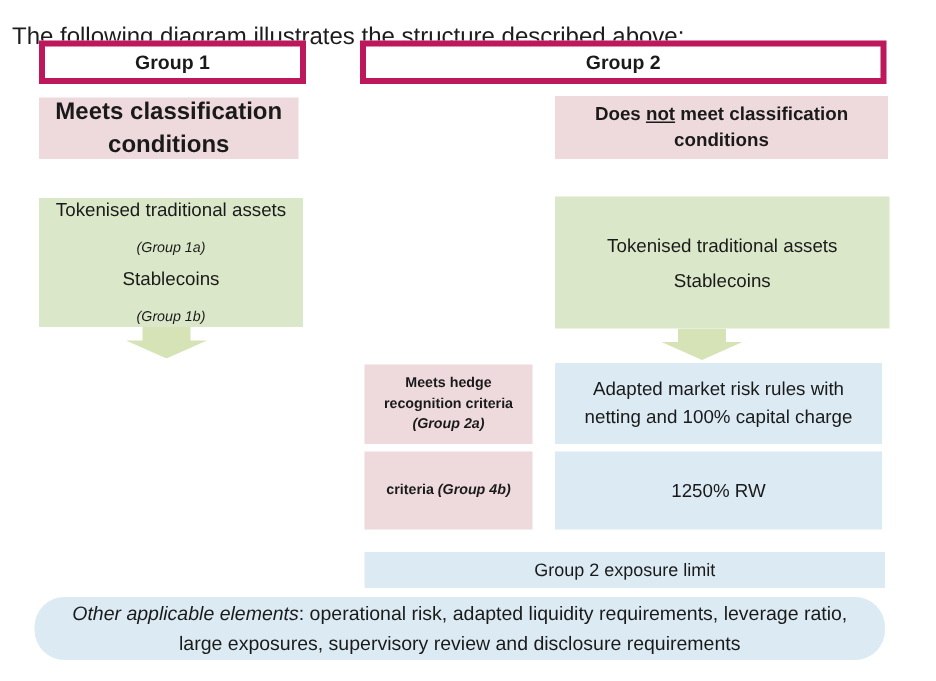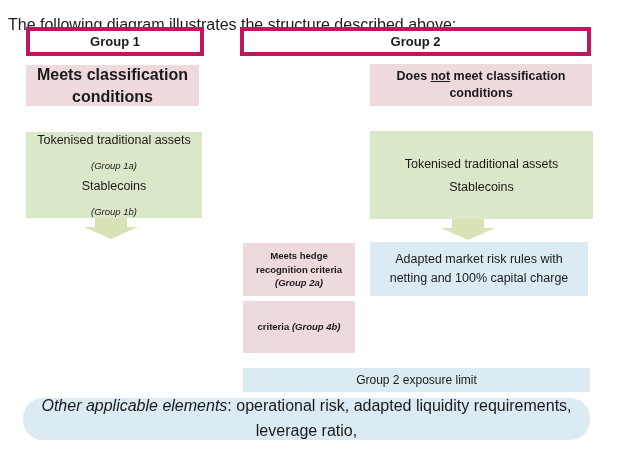--- a/index.html
+++ b/index.html
@@ -40,21 +40,21 @@
               align-self:stretch;padding-left:13px;line-height:1.5;}
   .bullet{margin-right:9px;font-size:9px;line-height:1.6;}
 
   .g2a{left:243px;top:243px;width:112px;height:53px;font-weight:bold;font-size:9.5px;line-height:1.45;}
   .g2b{left:243px;top:301px;width:112px;height:52px;font-weight:bold;font-size:9.5px;line-height:1.45;}
   .bi{font-style:italic;}
 
   .mkt{left:370px;top:242px;width:218px;height:54px;font-size:12.5px;line-height:1.55;}
   .rw{left:370px;top:301px;width:218px;height:52px;font-size:12.5px;}
   .exp{left:243px;top:368px;width:347px;height:24px;font-size:12px;}
-  .footer{left:23px;top:398px;width:567px;height:42px;font-size:16px;line-height:1.55;border-radius:20px;}
+  .footer{left:23px;top:398px;width:567px;height:42px;font-size:13px;line-height:1.55;border-radius:20px;}
   .i{font-style:italic;}
 </style>
 </head>
 <body>
 
 <div class="canvas">
 
   <div class="title">The following diagram illustrates the structure described above:</div>
 
   <div class="hdr g1h">
@@ -100,22 +100,26 @@
 
   <div class="box pink g2b">
     <div><span>criteria </span><span class="bi">(Group 4b)</span></div>
   </div>
 
   <div class="box blue mkt">
     <div class="pre">Adapted market risk rules with
 netting and 100% capital charge</div>
   </div>
 
+  <div class="box blue rw">
+    <span>1250% RW</span>
+  </div>
 
   <div class="box blue exp">
     <span>Group 2 exposure limit</span>
   </div>
 
   <div class="box blue footer">
     <div><span class="i">Other applicable elements</span><span>: operational risk, adapted liquidity requirements, leverage ratio,</span></div>
+    <div>large exposures, supervisory review and disclosure requirements</div>
   </div>
 
 </div>
 
 </body></html>

